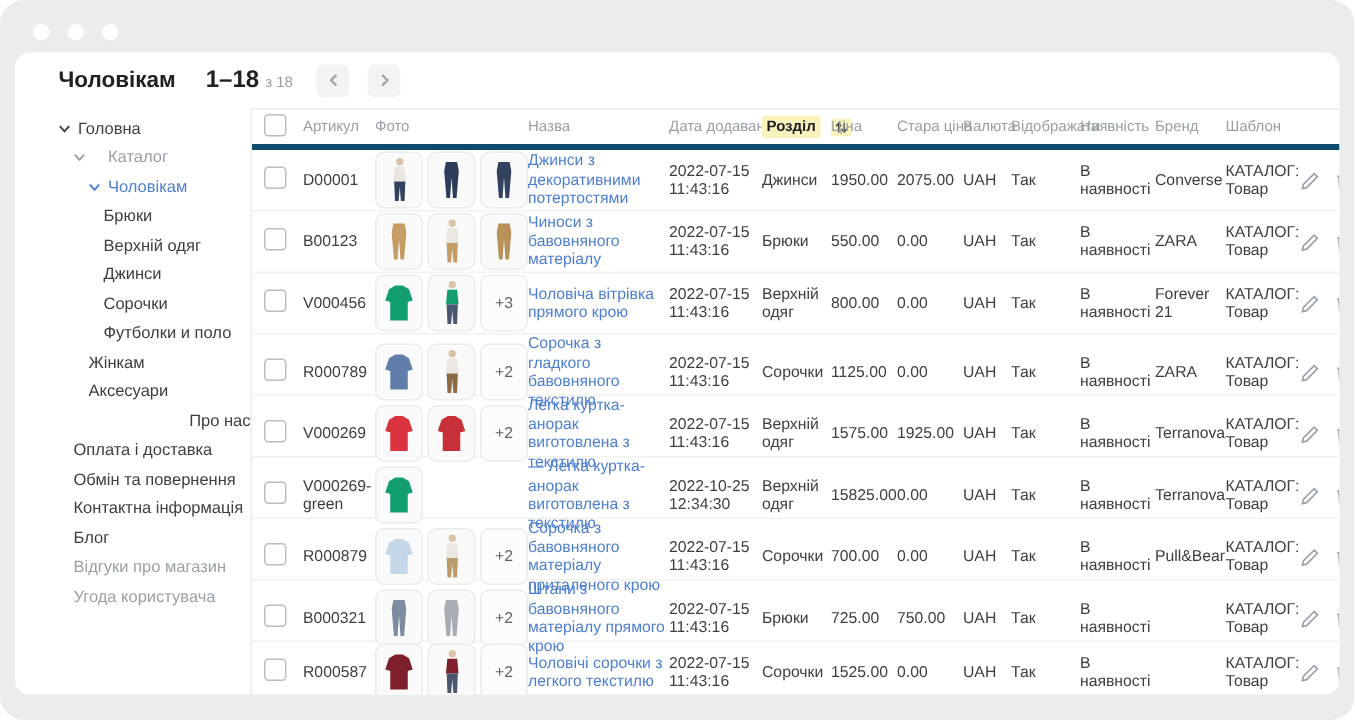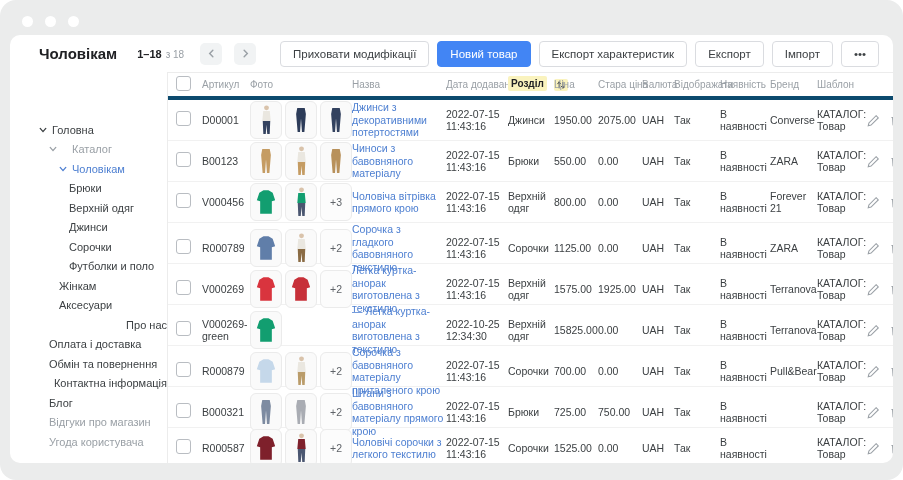--- a/index.html
+++ b/index.html
@@ -3,28 +3,28 @@
 <meta charset="utf-8">
 <style>
   html,body{margin:0;padding:0;background:#fff;font-family:"Liberation Sans",sans-serif;}
   .window{position:relative;width:903px;height:480px;background:#ebecec;border-radius:16px;overflow:hidden;}
   .dots{position:absolute;top:16px;left:22px;display:flex;gap:12px;}
   .dot{width:11px;height:11px;border-radius:50%;background:#fff;}
   .card{position:absolute;left:10px;right:10px;top:35px;bottom:17px;background:#fff;border-radius:10px;display:flex;flex-direction:column;overflow:hidden;padding-left:15px;}
   .card-header{display:flex;align-items:center;gap:8px;padding:0 14px;height:37px;flex:none;}
   .title{font-size:15px;font-weight:bold;color:#202124;margin-right:12px;}
   .pag{display:flex;align-items:baseline;gap:4px;margin-right:4px;}
-  .pag .range{font-weight:bold;font-size:11px;color:#202124;}
+  .pag .range{font-weight:bold;font-size:16px;color:#202124;}
   .pag .of{color:#9aa0a6;font-size:10px;}
   .navbtn{width:22px;height:22px;border-radius:5px;background:#f1f3f4;border:none;color:#9aa0a6;display:flex;align-items:center;justify-content:center;margin-left:4px;cursor:pointer;padding:0;}
   .spacer{flex:1;}
   .btn{height:26px;padding:0 12px;border:1px solid #dadce0;border-radius:4px;background:#fff;color:#3c4043;font-size:11.5px;font-family:inherit;white-space:nowrap;cursor:pointer;}
   .btn.primary{background:#4285f4;border-color:#4285f4;color:#fff;}
   .card-body{flex:1;display:flex;min-height:0;}
-  .sidebar{width:142px;flex:none;padding-top:4px;overflow:hidden;margin-top:44px;}
+  .sidebar{width:142px;flex:none;padding-top:4px;overflow:hidden;}
   .side-item{display:flex;align-items:center;height:19.5px;font-size:11px;color:#3c4043;cursor:pointer;white-space:nowrap;}
   .side-item.muted{color:#9aa0a6;gap:10px;}
   .side-item.active{color:#4d7fd1;}
   .side-item .chev{margin-right:5px;flex:none;display:flex;}
   .table-wrap{flex:1;border-left:1px solid #ececec;border-top:1px solid #ececec;display:flex;flex-direction:column;min-width:0;}
   .trow{display:grid;grid-template-columns:24px 46px 100px 92px 60px 44px 42px 42px 30px 44px 48px 45px 48px 1fr;column-gap:2px;align-items:center;padding:0 4px 0 8px;}
   .thead{height:23px;flex:none;border-bottom:4px solid #0c4a6e;}
   .hc{font-size:10px;color:#9aa0a6;white-space:nowrap;cursor:pointer;}
   .hl{background:#faf3be;color:#202124;font-weight:bold;padding:2px 3px;border-radius:2px;}
   .sortic{background:#faf3be;border-radius:2px;padding:1px 2px;margin-left:7px;display:inline-flex;vertical-align:middle;}
@@ -61,28 +61,20 @@
         <svg width="9" height="9" viewBox="0 0 10 10">
             <path d="M6.5 1.5 3 5l3.5 3.5" fill="none" stroke="#9aa0a6" stroke-width="1.6" stroke-linecap="round"></path>
           </svg>
       </button>
       <button class="navbtn">
         <svg width="9" height="9" viewBox="0 0 10 10">
             <path d="M3.5 1.5 7 5 3.5 8.5" fill="none" stroke="#9aa0a6" stroke-width="1.6" stroke-linecap="round"></path>
           </svg>
       </button>
       <span class="spacer"></span>
-      <div style="display:flex;gap:8px;align-items:center;">
-          <button class="btn">Приховати модифікації</button>
-          <button class="btn primary">Новий товар</button>
-          <button class="btn">Експорт характеристик</button>
-          <button class="btn">Експорт</button>
-          <button class="btn">Імпорт</button>
-          <button class="btn">•••</button>
-        </div>
     </div>
 
     <div class="card-body">
       <aside class="sidebar">
           <div class="side-item" style="padding-left: 14px;">
             <span class="chev">
               <svg width="8" height="8" viewBox="0 0 10 10">
                 <path d="M1.5 3 5 7l3.5-4" fill="none" stroke="currentColor" stroke-width="1.6" stroke-linecap="round"></path>
               </svg>
             </span>
@@ -127,21 +119,21 @@
           </div>
           <div class="side-item" style="padding-left: 24px; justify-content: flex-end;">
             <span>Про нас</span>
           </div>
           <div class="side-item" style="padding-left: 24px;">
             <span>Оплата і доставка</span>
           </div>
           <div class="side-item" style="padding-left: 24px;">
             <span>Обмін та повернення</span>
           </div>
-          <div class="side-item" style="padding-left: 24px; justify-content: flex-end;">
+          <div class="side-item" style="padding-left: 24px;">
             <span>Контактна інформація</span>
           </div>
           <div class="side-item" style="padding-left: 24px;">
             <span>Блог</span>
           </div>
           <div class="side-item muted" style="padding-left: 24px;">
             <span>Відгуки про магазин</span>
           </div>
           <div class="side-item muted" style="padding-left: 24px;">
             <span>Угода користувача</span>

